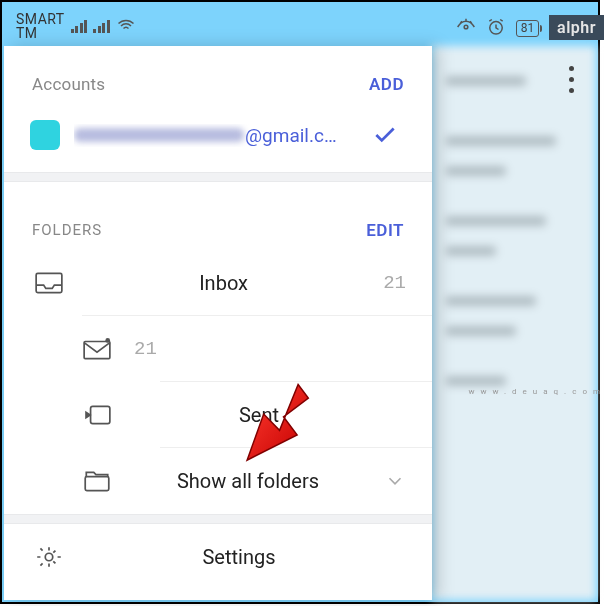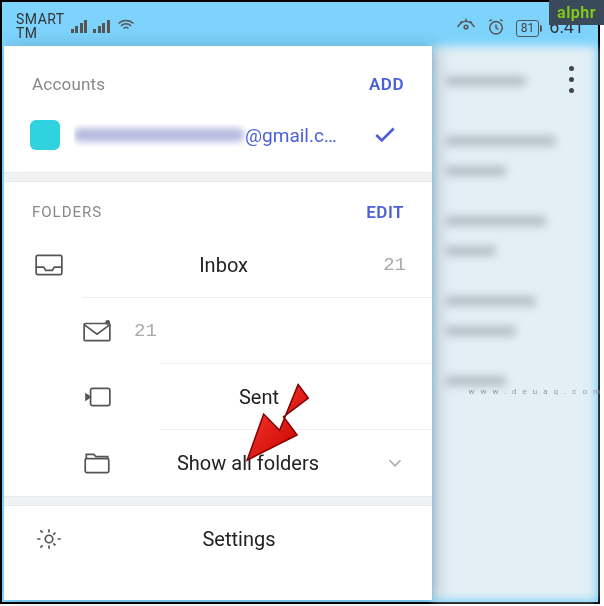--- a/index.html
+++ b/index.html
@@ -11,21 +11,21 @@
   .sig { display: inline-flex; align-items: flex-end; gap: 1.5px; height: 14px; }
   .sig span { width: 3px; background: #555; display: inline-block; }
   .sig span:nth-child(1){height:4px} .sig span:nth-child(2){height:7px} .sig span:nth-child(3){height:10px} .sig span:nth-child(4){height:13px}
   .status-right { display: flex; align-items: flex-end; gap: 10px; }
   .clock { font-size: 18px; color: #333; }
   .batt { border:1.5px solid #555; border-radius:3px; padding:0 4px; font-size:12px; position:relative; line-height:15px; height:17px; display:flex; align-items:center;}
   .batt::after{content:""; position:absolute; right:-4px; top:4px; width:2.5px; height:7px; background:#555; border-radius:0 2px 2px 0;}
   .ico { width:20px; height:20px; stroke:#555; fill:none; stroke-width:1.8; }
   .drawer { position:absolute; top:44px; left:2px; width:428px; bottom:2px; background:#fff; box-shadow: 6px 0 16px rgba(0,0,0,.18); z-index:5; display:flex; flex-direction:column;text-align:center; }
   .section-header { display:flex; justify-content:space-between; align-items:center; padding: 28px 28px 18px 28px; }
-  .section-header.folders { padding-top: 20px; padding-bottom: 10px; }
+  .section-header.folders { padding-top: 38px; padding-bottom: 10px; }
   .section-label { color:#888; font-size:17px; letter-spacing:.2px; }
   .section-label.caps { letter-spacing: 1px; font-size:15px; }
   .action-link { color:#4a5fd9; font-size:17px; font-weight:600; letter-spacing:.5px; }
   .account-row { display:flex; align-items:center; padding: 8px 34px 22px 26px; gap:14px; }
   .acct-color { width:30px; height:30px; border-radius:6px; background:#2fd3e0; flex-shrink:0; }
   .acct-email { flex:1; font-size:19px; color:#4a5fd9; white-space:nowrap; overflow:hidden; display:flex; align-items:center; }
   .blur-name { display:inline-block; width:170px; height:14px; background:#b8bde0; border-radius:6px; filter:blur(3px); margin-right:1px; }
   .check { width:26px; height:26px; stroke:#4a5fd9; stroke-width:2.5; fill:none; }
   .divider { height:10px; background:#f1f2f4; border-top:1px solid #e8e9eb; border-bottom:1px solid #e8e9eb; }
   .folder-list { }
@@ -39,21 +39,21 @@
   .folder-item.noborder::after{display:none;}
   .fico { width:30px; height:26px; stroke:#555; fill:none; stroke-width:1.6; flex-shrink:0; }
   .folder-label { flex:1; font-size:20px; color:#222; }
   .folder-count { font-size:19px; color:#aaa;font-family:Liberation Mono, monospace; }
   .chev { width:22px; height:22px; stroke:#aaa; stroke-width:1.8; fill:none; }
   .settings-item { display:flex; align-items:center; padding: 20px 26px 20px 30px; gap:8px; }
   .bg-content { position:absolute; top:44px; left:430px; right:2px; bottom:2px; background:#f4f4f4; filter:blur(4px); opacity:.85; z-index:1; padding:10px 6px; }
   .bg-dots { position:absolute; top:64px; right:24px; z-index:6; display:flex; flex-direction:column; gap:6px; }
   .bg-dots span{ width:5px; height:5px; background:#444; border-radius:50%; }
   .bg-line { height:10px; background:#bbb; border-radius:4px; margin:20px 8px; }
-  .alphr { position:absolute; top:0; right:0; background:#3a4a5a; color:#84cc16; font-size:16px; font-weight:600; padding:3px 8px; z-index:20; letter-spacing:.5px;}
+  .alphr { position:absolute; top:15px; right:0; background:#3a4a5a; color:#e5e5e5; font-size:16px; font-weight:600; padding:3px 8px; z-index:20; letter-spacing:.5px;}
   .watermark { position:absolute; right:-2px; bottom:210px; font-size:8px; color:#999; letter-spacing:6px; writing-mode:horizontal-tb; z-index:20;}
   .arrow { position:absolute; z-index:30; left:230px; top:370px; pointer-events:none; }
 </style>
 </head>
 <body>
 
 <div class="frame">
 
   <div class="status-bar">
     <div class="status-left">

